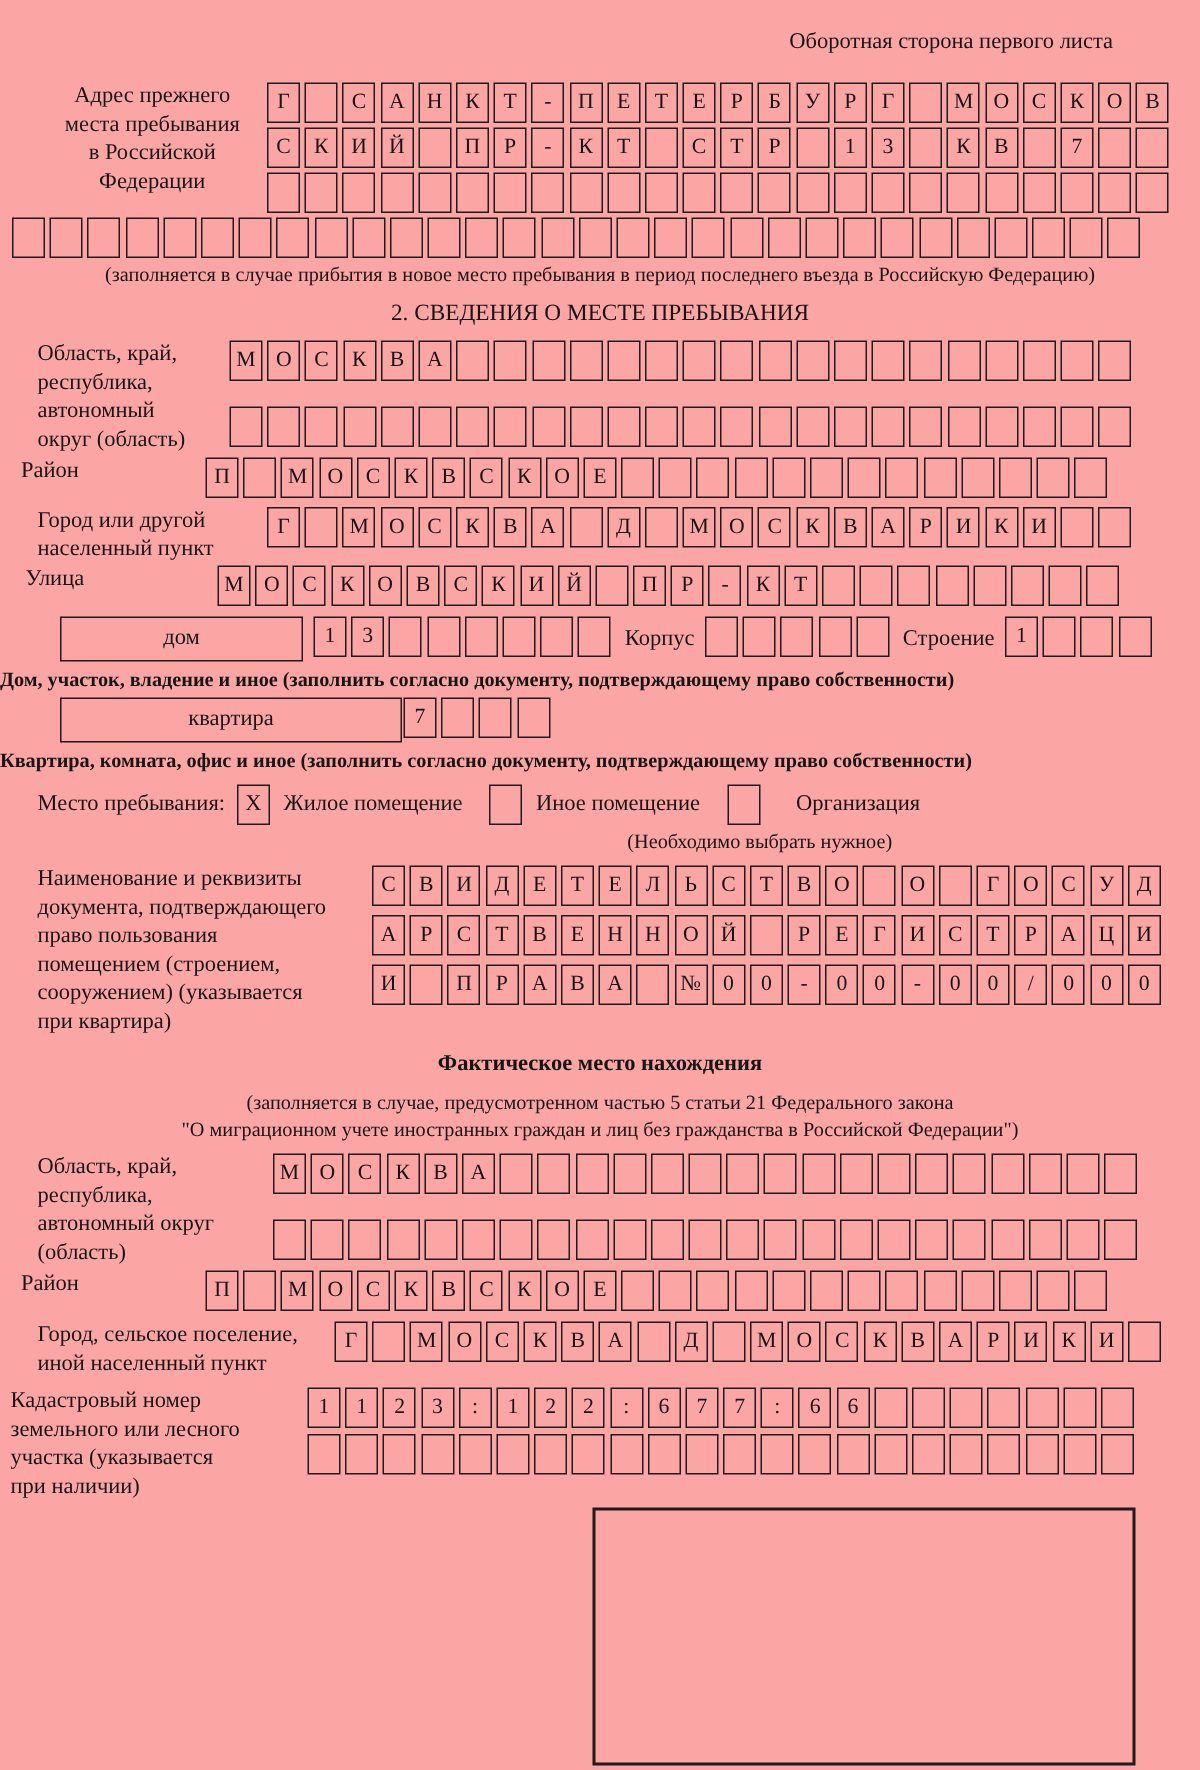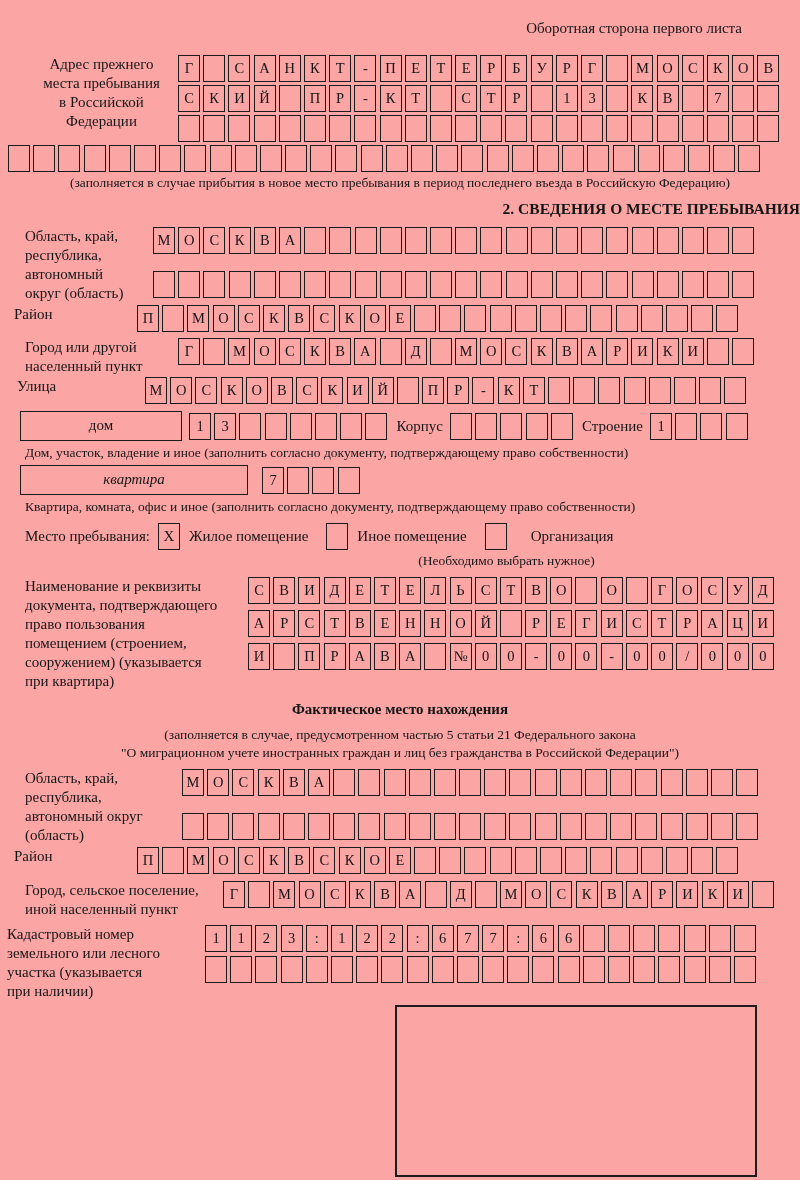--- a/index.html
+++ b/index.html
@@ -24,47 +24,47 @@
     margin-right:3.2px;
     font-size:14.5px; line-height:24px; text-align:center;
   }
 
   
   .prev-block { padding-left:25px; margin-top:18px; }
   .prev-label { width:153px;text-align:center; }
   .fullrow { padding-left:8px; }
   .caption-center { text-align:center; font-size:13.5px; margin-top:3px; }
 
-  .sec-title { text-align:right; font-weight:bold; font-size:15.5px; margin:9px 0 9px 0; }
+  .sec-title { text-align:center; font-weight:normal; font-size:15.5px; margin:9px 0 9px 0; }
 
   
   .oblast-block { padding-left:25px; margin-top:2px; }
   .oblast-label { width:128px; }
   .gap-row { margin-bottom:17px; }
 
   .rayon-block { padding-left:14px; margin-top:2px; }
   .rayon-label { width:123px; }
 
   .gorod-block { padding-left:25px; margin-top:3px; }
   .gorod-label { width:153px; }
 
   .ulitsa-block { padding-left:17px; margin-top:1px; }
   .ulitsa-label { width:128px; }
 
-  .dom-row { padding-left:20px; margin-top:4px; align-items:center; }
+  .dom-row { padding-left:40px; margin-top:4px; }
   .widebox {
     box-sizing:border-box; flex:none;
     border:1.8px solid #1c1c1c; height:30px;
     text-align:center; font-size:15px; line-height:27px;
   }
   .dom-box { width:162px; margin-right:7px; }
-  .kv-box  { width:228px; margin-right:14px;font-style:italic; }
+  .kv-box  { width:228px; margin-right:1px; }
   .inline-cells { display:flex; align-items:center; }
   .mid-label { font-size:15px; margin:0 7px 0 6px; line-height:30px; }
-  .caption-left { font-size:13.5px; padding-left:25px; margin-top:4px; }
+  .caption-left { font-size:13.5px; margin-top:4px;font-weight:bold; }
 
   .mesto-row { padding-left:25px; margin-top:8px; align-items:center; }
   .mesto-label { font-size:15px; margin-right:8px; }
   .checkbox {
     flex:none; box-sizing:border-box;
     width:22px; height:27px; border:1.7px solid #1c1c1c;
     text-align:center; font-size:15px; line-height:24px;
   }
   .opt-label { font-size:15px; margin:0 18px 0 9px; }
   .opt-label.last { margin-left:24px; }

